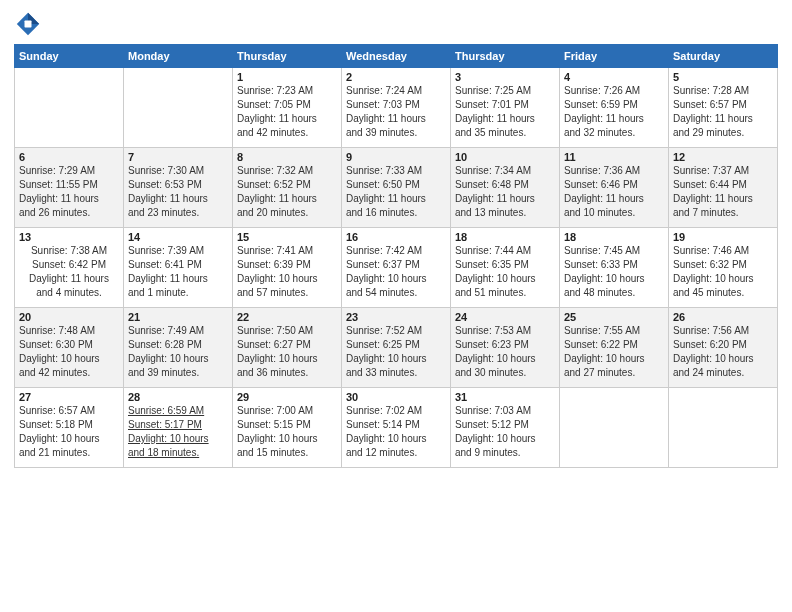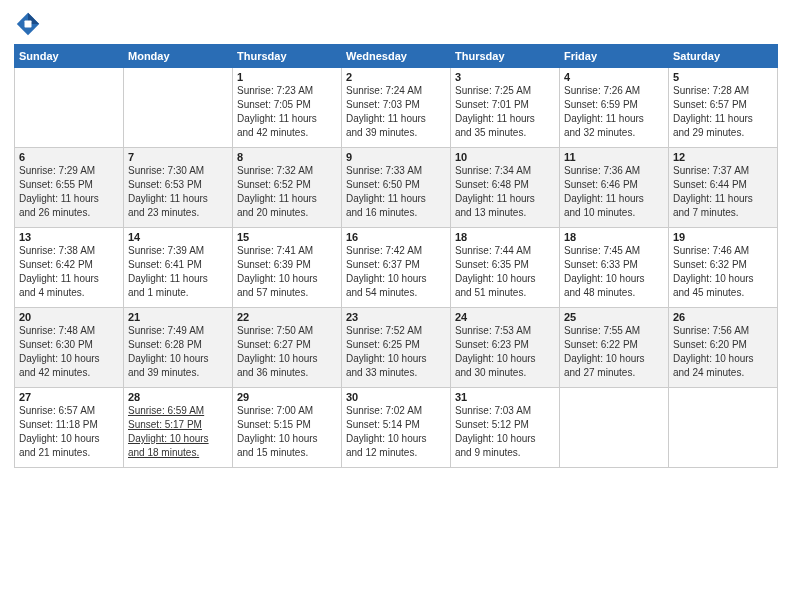--- a/index.html
+++ b/index.html
@@ -165,21 +165,21 @@
             <div class="day-detail" style="white-space: pre-line;">Sunrise: 7:28 AM
 Sunset: 6:57 PM
 Daylight: 11 hours
 and 29 minutes.</div>
           </td>
         </tr>
         <tr>
           <td>
             <span class="day-number">6</span>
             <div class="day-detail" style="white-space: pre-line;">Sunrise: 7:29 AM
-Sunset: 6:55 PM
+Sunset: 11:55 PM
 Daylight: 11 hours
 and 26 minutes.</div>
           </td>
           <td>
             <span class="day-number">7</span>
             <div class="day-detail" style="white-space: pre-line;">Sunrise: 7:30 AM
 Sunset: 6:53 PM
 Daylight: 11 hours
 and 23 minutes.</div>
           </td>
@@ -215,21 +215,21 @@
             <span class="day-number">12</span>
             <div class="day-detail" style="white-space: pre-line;">Sunrise: 7:37 AM
 Sunset: 6:44 PM
 Daylight: 11 hours
 and 7 minutes.</div>
           </td>
         </tr>
         <tr>
           <td>
             <span class="day-number">13</span>
-            <div class="day-detail" style="white-space: pre-line;">Sunrise: 7:38 AM
+            <div class="day-detail" style="white-space: pre-line; text-align: center;">Sunrise: 7:38 AM
 Sunset: 6:42 PM
 Daylight: 11 hours
 and 4 minutes.</div>
           </td>
           <td>
             <span class="day-number">14</span>
             <div class="day-detail" style="white-space: pre-line;">Sunrise: 7:39 AM
 Sunset: 6:41 PM
 Daylight: 11 hours
 and 1 minute.</div>
@@ -318,21 +318,21 @@
             <div class="day-detail" style="white-space: pre-line;">Sunrise: 7:56 AM
 Sunset: 6:20 PM
 Daylight: 10 hours
 and 24 minutes.</div>
           </td>
         </tr>
         <tr>
           <td>
             <span class="day-number">27</span>
             <div class="day-detail" style="white-space: pre-line;">Sunrise: 6:57 AM
-Sunset: 11:18 PM
+Sunset: 5:18 PM
 Daylight: 10 hours
 and 21 minutes.</div>
           </td>
           <td>
             <span class="day-number">28</span>
             <div class="day-detail" style="white-space: pre-line; text-decoration: underline;">Sunrise: 6:59 AM
 Sunset: 5:17 PM
 Daylight: 10 hours
 and 18 minutes.</div>
           </td>

